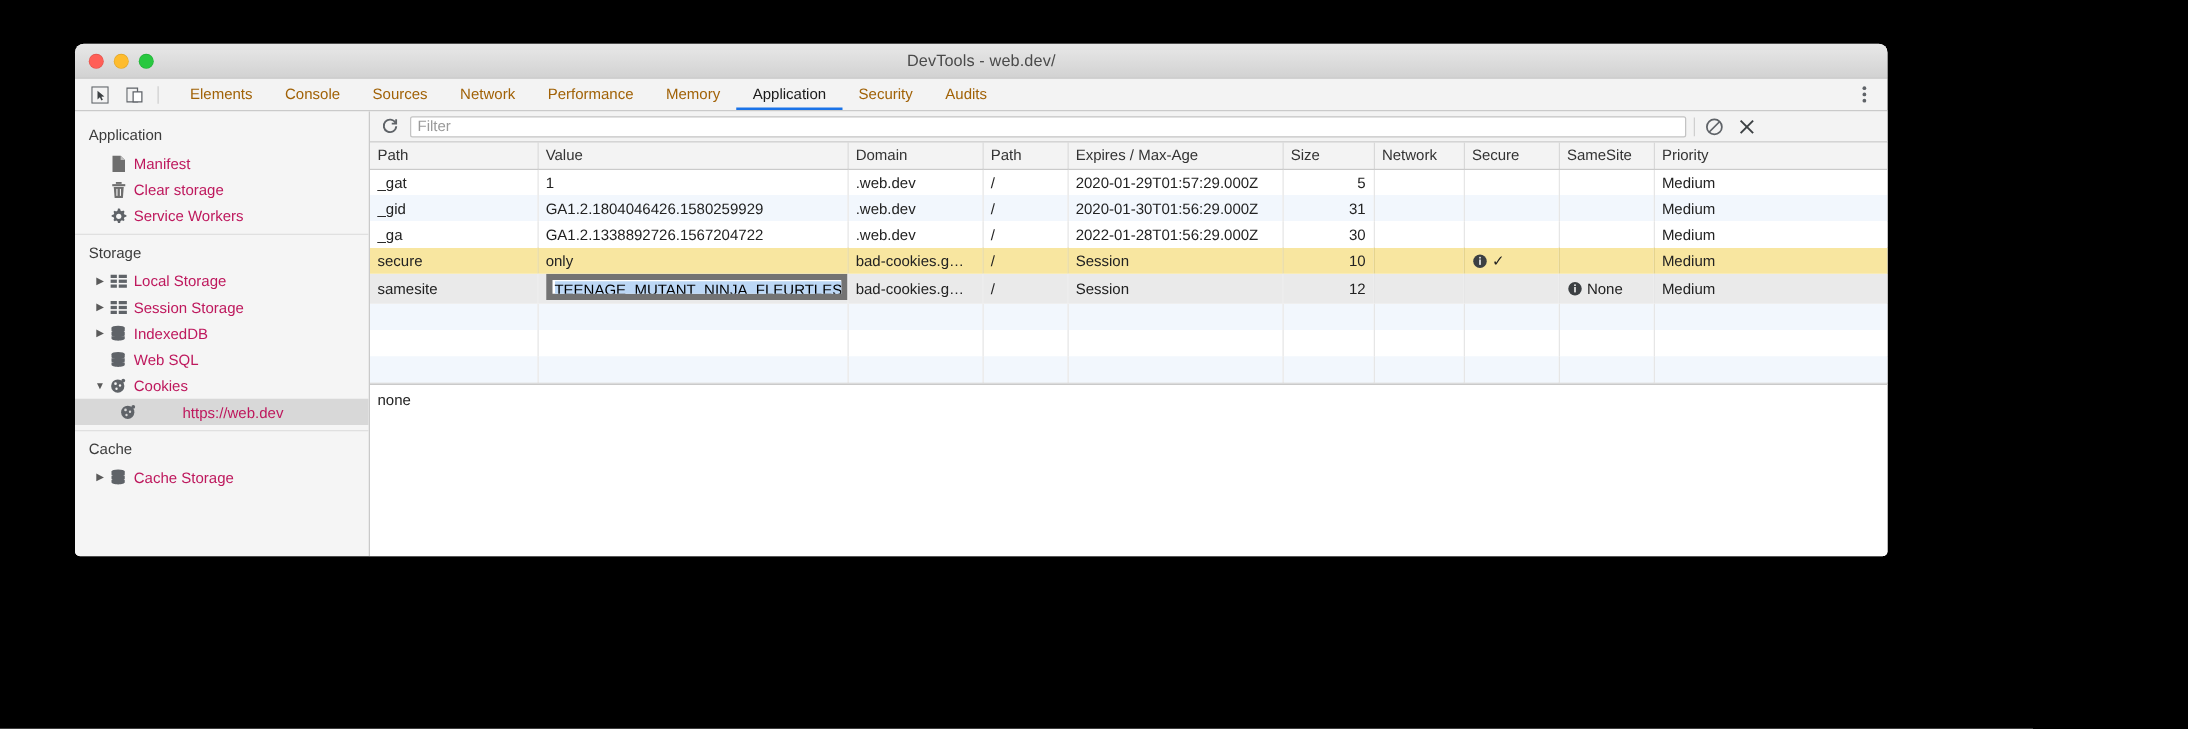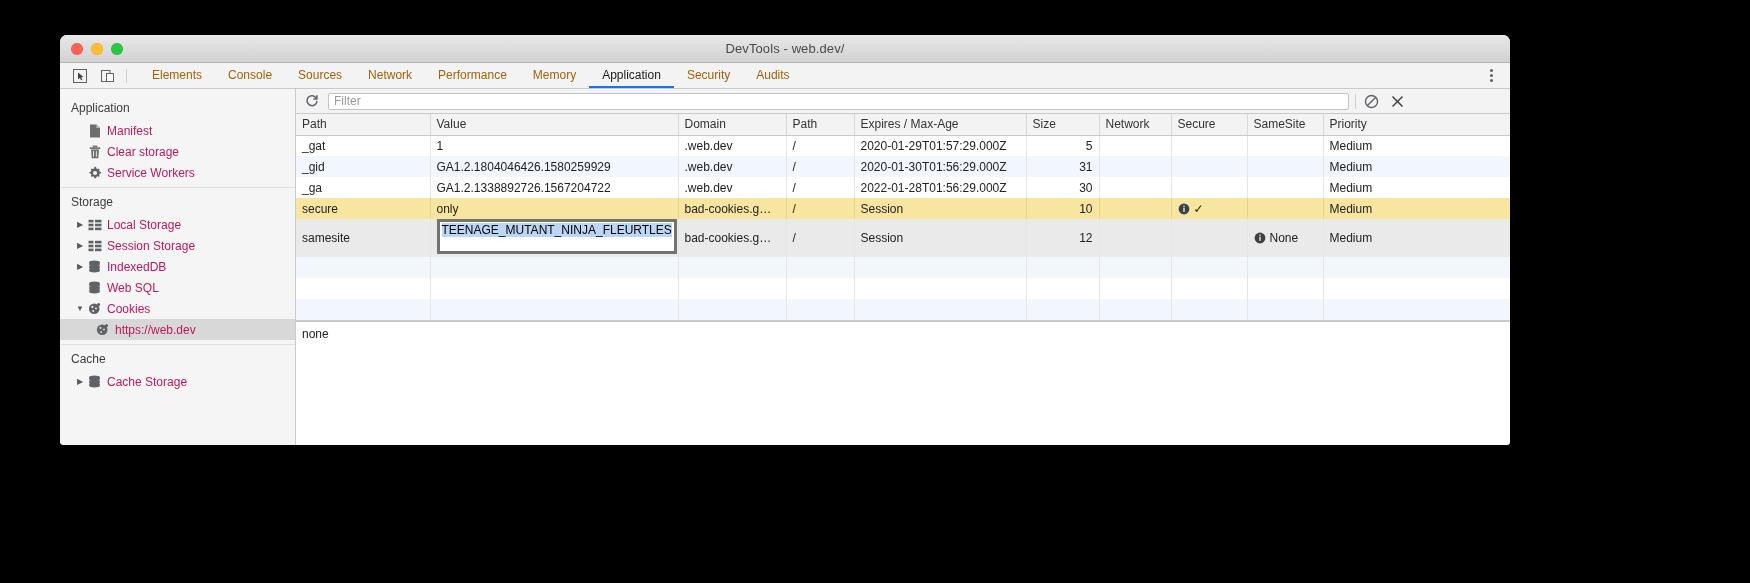--- a/index.html
+++ b/index.html
@@ -78,21 +78,21 @@
     padding:4px 0 5px 11px;
     font-size:12px; color:#3c3c3c;
   }
   .group-sep { height:1px; background:#e0e0e0; margin:4px 0 3px 0; }
   .tree-item {
     height:21px; display:flex; align-items:center;
     padding-left:14px; cursor:pointer; position:relative;
     white-space:nowrap;
   }
   .tree-item.depth1 { padding-left:14px; }
-  .tree-item.depth2 { padding-left:34px; }
+  .tree-item.depth2 { padding-left:34px;gap:31px; }
   .tree-item.selected { background:#d8d8d8; }
   .twisty {
     width:12px; flex:0 0 12px;
     display:flex; align-items:center; justify-content:center;
     color:#5a5a5a; font-size:8px;
   }
   .twisty.none { visibility:hidden; }
   .ico { width:17px; flex:0 0 17px; display:flex; align-items:center; justify-content:center; margin-right:4px; }
   .tree-label { font-size:12px; color:#be185d; }
   
@@ -156,25 +156,25 @@
   tbody tr.odd { background:#fff; }
   tbody tr.even { background:#f2f7fd; }
   tbody tr.hl { background:#f8e6a0; }
   tbody tr.hl td { border-right-color:#e5d48e; }
   tbody tr.sel { background:#eaeaea; }
   td.num { text-align:right; padding:0 6px 0 0; }
   .cell-center { display:flex; align-items:center; gap:4px; }
   .warn-ico { display:inline-flex; align-items:center; }
   .edit-field {
     display:inline-block;
-    border:3px solid #737373;
+    border:5px solid #737373;
     background:#fff;
     padding:0 2px;
     margin:0;
-    height:35px;
+    height:21px;
     line-height:16px;
     max-width:100%;
     overflow:hidden;
     white-space:nowrap;
   }
   .edit-field .seltext { background:#bcd7f5; color:#000; }
   .empty-row td { background:#f2f7fd; border-right:1px solid #e6e6e6; }
   .empty-row.alt td { background:#fff; }
   .table-bottom-border { border-bottom:1px solid #cacaca; }
   .preview {

